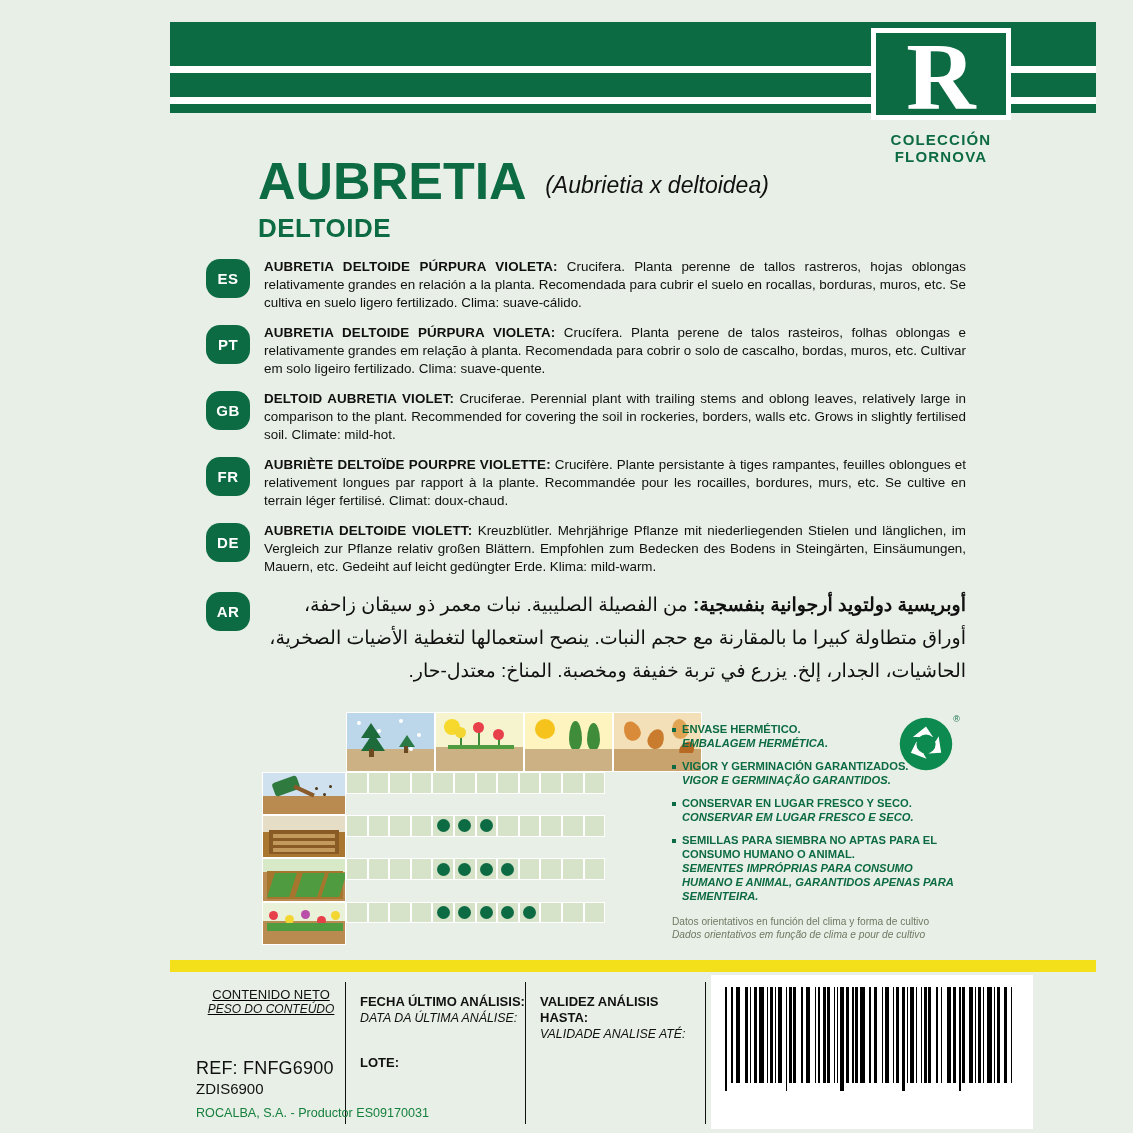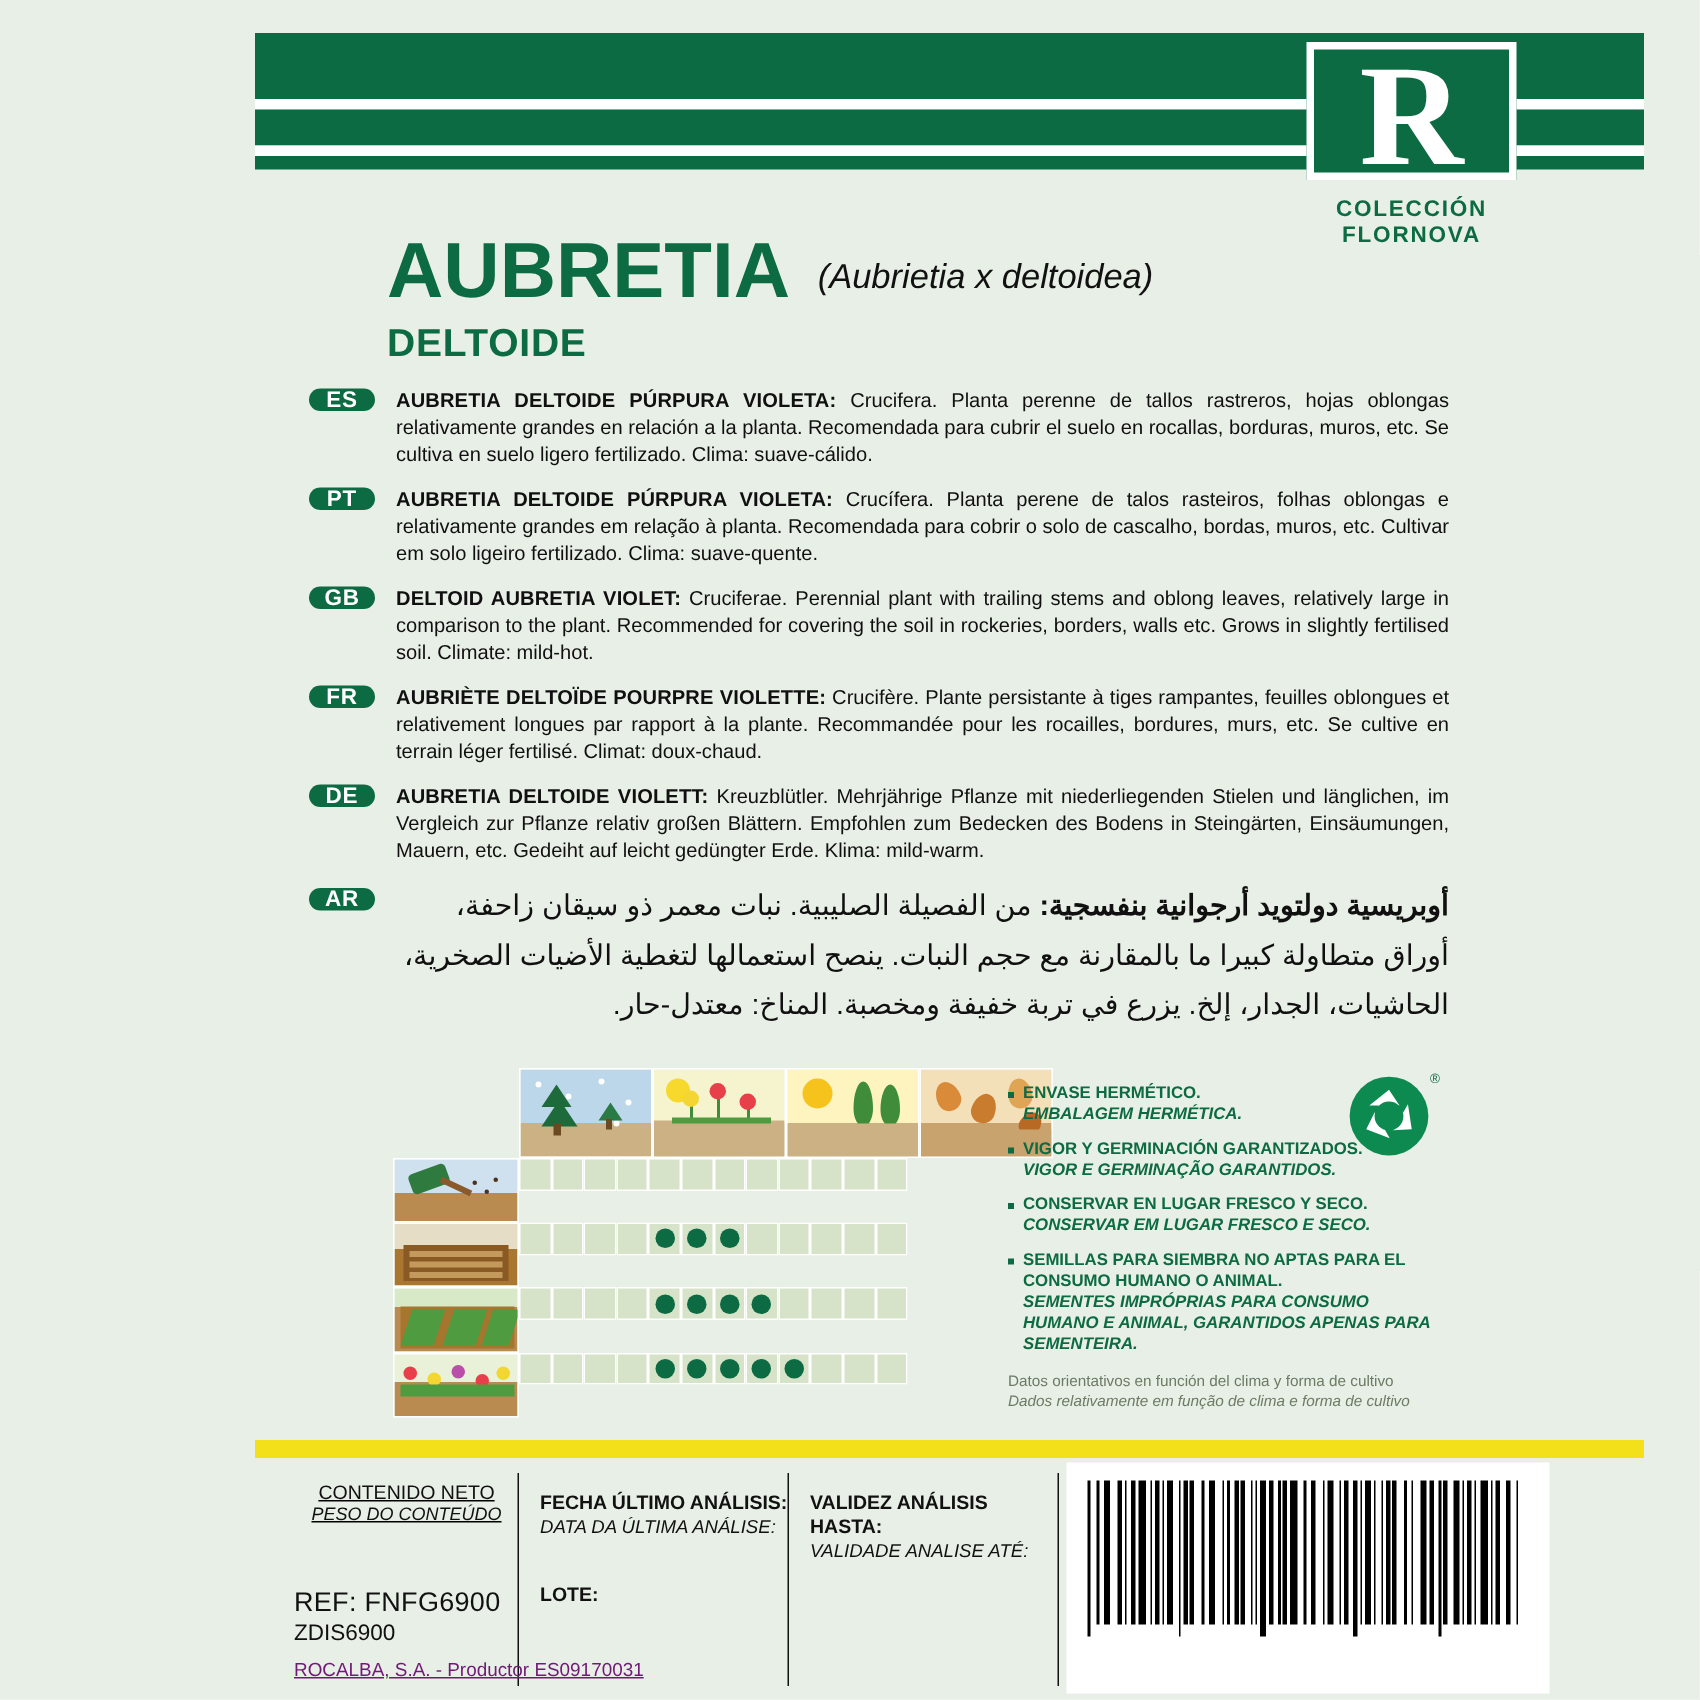--- a/index.html
+++ b/index.html
@@ -59,21 +59,21 @@
   }
   .title-var {
     font-size:26px; font-weight:bold; color:#0d6b43; letter-spacing:0.5px;
     margin-top:6px;
   }
 
   
   .langs { position:absolute; left:206px; top:258px; width:760px; z-index:8; }
   .lang-row { display:flex; align-items:flex-start; margin-bottom:12px; }
   .flag {
-    flex:0 0 auto; width:44px; height:15px; border-radius:14px;
+    flex:0 0 auto; width:44px; height:39px; border-radius:14px;
     background:#0d6b43; color:#fff; font-size:15px; font-weight:bold;
     display:flex; align-items:center; justify-content:center; letter-spacing:0.5px;
     margin-right:14px; margin-top:1px;
   }
   .lang-text {
     font-size:13.4px; line-height:18px; color:#101010; width:706px;
     text-align:justify;
   }
   .lang-text b { font-weight:bold; letter-spacing:0.1px; }
   .lang-ar {
@@ -138,21 +138,21 @@
   .footer { position:absolute; left:170px; top:972px; width:926px; height:157px; background:#e8efe6; z-index:7;}
 
   .footer-col-net { position:absolute; left:196px; top:988px; width:150px; text-align:center; z-index:9;text-decoration:underline;}
   .net-label { font-size:13px; color:#111; line-height:14px; }
   .net-label i { font-style:italic; display:block; font-size:12px;}
   .net-weight { font-family:"Liberation Serif", serif; font-style:italic; font-size:35px; color:#111; margin-top:2px; letter-spacing:0px;}
   .net-weight span { font-size:22px; }
   .ref-block { position:absolute; left:196px; top:1058px; z-index:9; }
   .ref { font-size:18px; color:#111; font-weight:normal; letter-spacing:0.2px;}
   .zdis { font-size:15px; color:#111; margin-top:1px;}
-  .producer { font-size:12.6px; color:#701a75; margin-top:9px;text-decoration:underline;}
+  .producer { font-size:12.6px; color:#15803d; margin-top:9px;}
 
   .vline { position:absolute; top:982px; width:1px; height:142px; background:#111; z-index:9;}
 
   .footer-col-a { position:absolute; left:360px; top:994px; width:170px; z-index:9;}
   .footer-col-b { position:absolute; left:540px; top:994px; width:170px; z-index:9;}
   .f-lab { font-size:13px; color:#111; font-weight:bold; line-height:16px;}
   .f-lab i { font-style:italic; font-weight:normal; display:block; font-size:12.4px;}
   .lote { position:absolute; left:360px; top:1055px; font-size:13px; font-weight:bold; color:#111; z-index:9;}
 
   
@@ -432,21 +432,21 @@
         <div class="sq"></div>
         <div class="txt">
           <span>SEMILLAS PARA SIEMBRA NO APTAS PARA EL CONSUMO HUMANO O ANIMAL.</span>
           <i>SEMENTES IMPRÓPRIAS PARA CONSUMO HUMANO E ANIMAL, GARANTIDOS APENAS PARA SEMENTEIRA.</i>
         </div>
       </div>
     </div>
 
     <div class="disclaimer">
       <span>Datos orientativos en función del clima y forma de cultivo</span>
-      <i>Dados relativamente em função de clima e forma de cultivo</i>
+      <i>Dados orientativos em função de clima e pour de cultivo</i>
     </div>
   </div>
 
   <div class="yellow-strip"></div>
   <div class="footer"></div>
 
   <div class="vline" style="left:345px;"></div>
   <div class="vline" style="left:525px;"></div>
   <div class="vline" style="left:705px;"></div>
 

